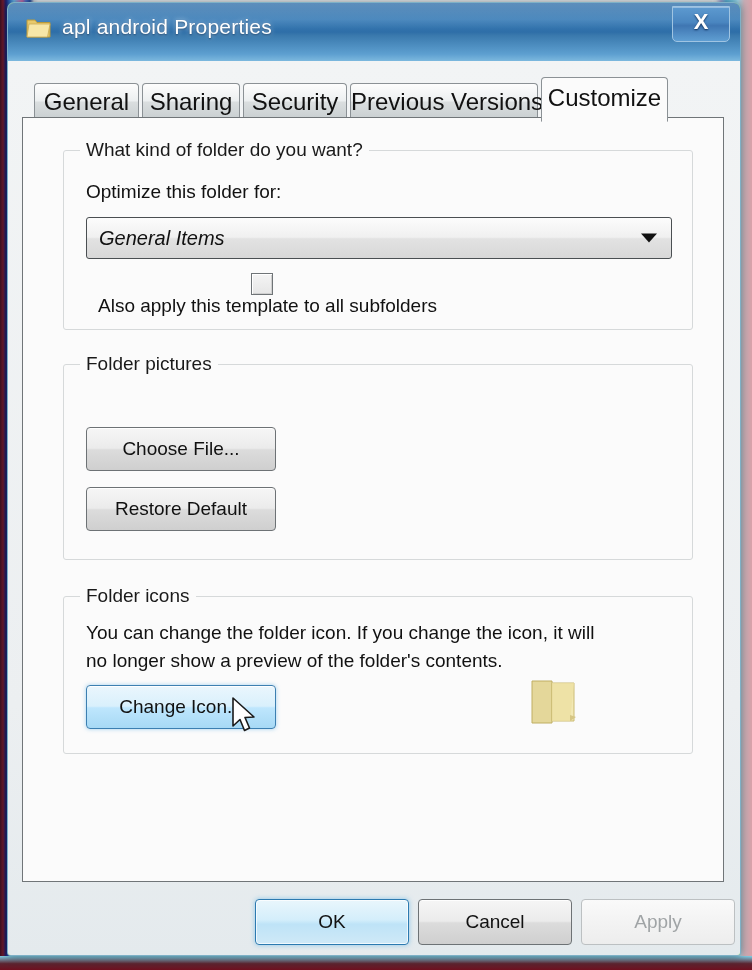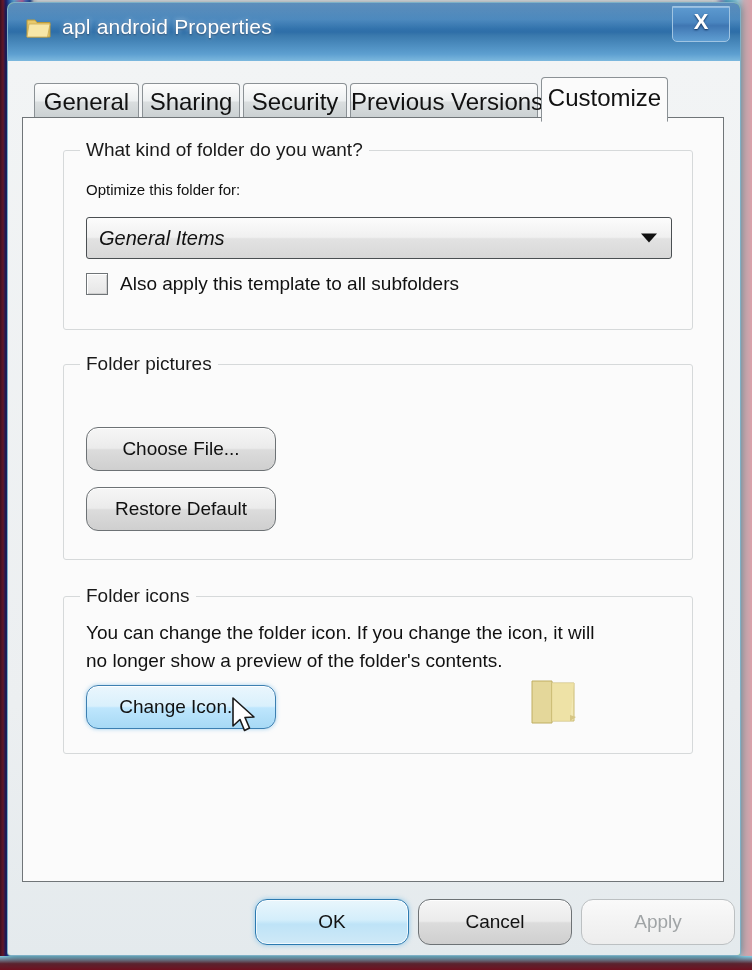--- a/index.html
+++ b/index.html
@@ -165,21 +165,21 @@
     top: -12px; left: 16px;
     background: #fbfbfb;
     padding: 0 6px;
     font-size: 19px;
     color: #1a1a1a;
     white-space: nowrap;
   }
 
   .static-text {
     position: absolute;
-    font-size: 15px;
+    font-size: 19px;
     color: #111;
     white-space: nowrap;
   }
   .wrap-text {
     position: absolute;
     font-size: 19px;
     color: #111;
     line-height: 28px;
   }
 
@@ -210,41 +210,42 @@
     border-right: 8px solid transparent;
     border-top: 9px solid #111;
   }
 
   
   .checkbox-row {
     position: absolute;
     display: flex;
     align-items: center;
     cursor: pointer;
+    flex-direction: column;
   }
   .checkbox-box {
     width: 22px; height: 22px;
     border: 1px solid #6f7477;
     background: linear-gradient(180deg, #f4f4f4, #e6e6e6);
     box-shadow: inset 1px 1px 0 #ffffff, inset -1px -1px 0 #cfcfcf;
     box-sizing: border-box;
     flex: none;
   }
   .checkbox-label {
     margin-left: 12px;
     font-size: 19px;
     color: #111;
     white-space: nowrap;
   }
 
   
   .button {
     position: absolute;
     border: 1px solid #6d7275;
-    border-radius: 12px;
+    border-radius: 4px;
     background: linear-gradient(180deg, #f6f6f6 0%, #ebebeb 48%, #dcdcdc 52%, #cfcfcf 100%);
     box-sizing: border-box;
     font-size: 19px;
     color: #111;
     text-align: center;
     cursor: pointer;
     box-shadow: inset 0 1px 0 rgba(255,255,255,.9);
     white-space: nowrap;
   }
   .button span { display: block; }

